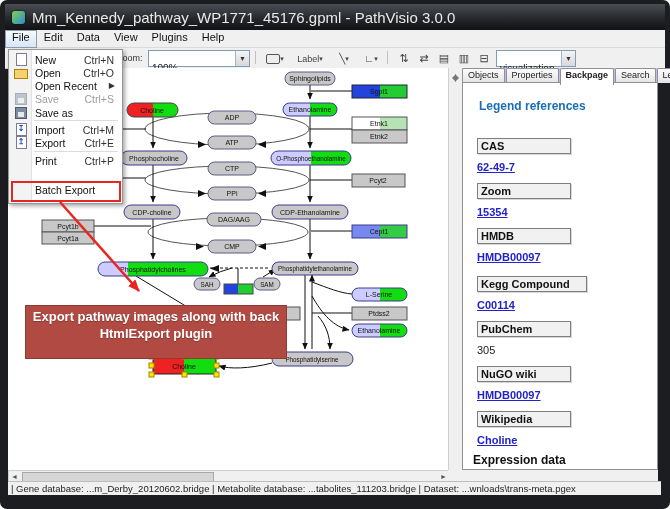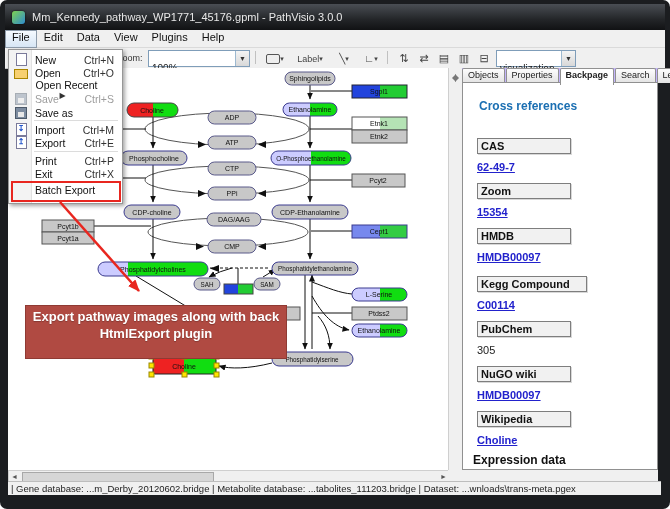--- a/index.html
+++ b/index.html
@@ -1,21 +1,21 @@
 <!DOCTYPE html>
 <html><head>
 <meta charset="utf-8">
 <style>
   html,body{margin:0;padding:0;background:#fff;font-family:"Liberation Sans",sans-serif;}
   #win{position:relative;width:670px;height:509px;background:#1b1d20;border-radius:7px;overflow:hidden;
        -webkit-font-smoothing:antialiased;}
   
   #titlebar{position:absolute;left:5px;top:4px;width:660px;height:26px;
     background:linear-gradient(#4a4e54,#232528 60%,#111214);color:#e9e9e9;
-    display:flex;align-items:center;font-size:11px;}
+    display:flex;align-items:center;font-size:15px;}
   #appicon{width:13px;height:13px;margin:0 7px 0 7px;border-radius:3px;
     background:linear-gradient(135deg,#7fd24f,#2e8bd0);box-shadow:0 0 2px #000;}
   
   #menubar{position:absolute;left:5px;top:30px;width:660px;height:17px;background:#f0f0f0;
     border-bottom:1px solid #dadada;display:flex;font-size:11px;color:#111;}
   .mbi{padding:1px 7px 0 7px;height:16px;}
   .mbi.active{border:1px solid #8e9cab;background:linear-gradient(#f5faff,#d7e6f5);padding:0 6px;}
   
   #toolbar{position:absolute;left:5px;top:48px;width:660px;height:20px;background:#f0f0f0;
     border-bottom:1px solid #c6c6c6;font-size:10px;color:#222;}
@@ -310,21 +310,21 @@
 
   <div id="panel">
     <div id="tabs">
       <div class="tab">Objects</div>
       <div class="tab">Properties</div>
       <div class="tab active">Backpage</div>
       <div class="tab">Search</div>
       <div class="tab">Legend</div>
     </div>
     <div id="panelbody">
-      <div class="bp-head" style="top:16px;">Cross references</div>
+      <div class="bp-head" style="top:16px;">Legend references</div>
 
       <div class="bp-box" style="top:55px;">CAS</div>
       <a class="bp-link" style="top:78px;">62-49-7</a>
 
       <div class="bp-box" style="top:100px;">Zoom</div>
       <a class="bp-link" style="top:123px;">15354</a>
 
       <div class="bp-box" style="top:145px;">HMDB</div>
       <a class="bp-link" style="top:168px;">HMDB00097</a>
 
@@ -367,21 +367,21 @@
       <span class="lbl">New</span>
         <span class="sc">Ctrl+N</span>
     </div>
     <div class="fmrow" style="top:16px;">
       <span class="mic">
           <span class="ic ic-folder"></span>
         </span>
       <span class="lbl">Open</span>
         <span class="sc">Ctrl+O</span>
     </div>
-    <div class="fmrow" style="top:29px;flex-direction:column;">
+    <div class="fmrow" style="top:29px;">
       <span class="mic"></span>
       <span class="lbl">Open Recent</span>
         <span class="subarr">▶</span>
     </div>
     <div class="fmrow disabled" style="top:42px;">
       <span class="mic">
           <span class="ic ic-save" style="opacity:.45;"></span>
         </span>
       <span class="lbl">Save</span>
         <span class="sc">Ctrl+S</span>
@@ -406,25 +406,20 @@
           <span class="ic ic-port">↥</span>
         </span>
       <span class="lbl">Export</span>
         <span class="sc">Ctrl+E</span>
     </div>
     <div class="fmsep" style="top:101px;"></div>
     <div class="fmrow" style="top:104px;">
       <span class="mic"></span>
       <span class="lbl">Print</span>
         <span class="sc">Ctrl+P</span>
-    </div>
-    <div class="fmrow" style="top:117px;">
-      <span class="mic"></span>
-      <span class="lbl">Exit</span>
-        <span class="sc">Ctrl+X</span>
     </div>
     <div class="fmrow" style="top:133px;">
       <span class="mic"></span>
       <span class="lbl">Batch Export</span>
     </div>
     <div class="redbox"></div>
   </div>
 
   <svg id="redarrow">
     <defs>

